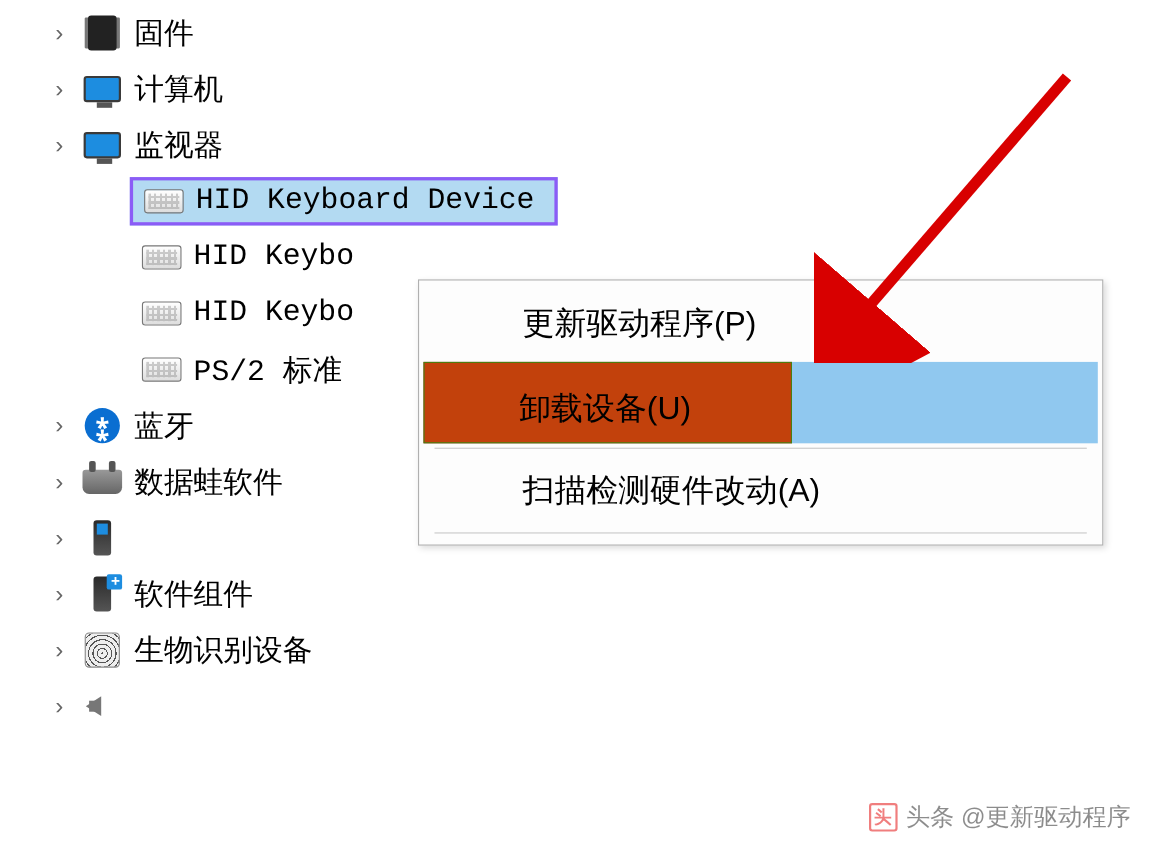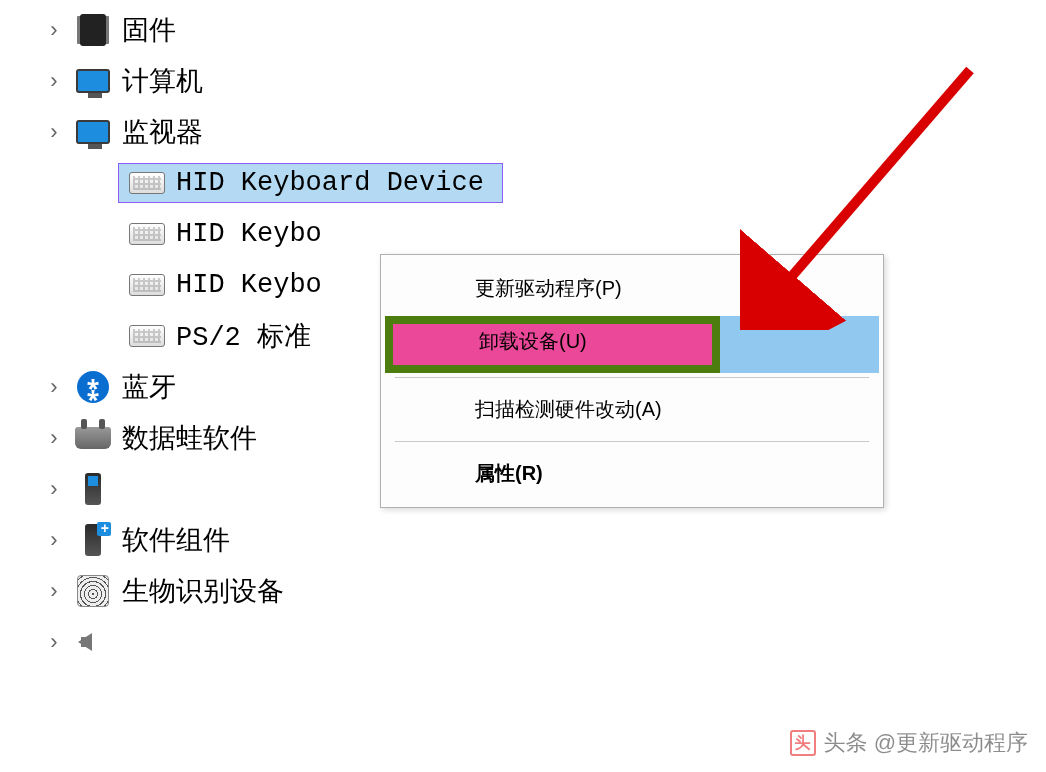--- a/index.html
+++ b/index.html
@@ -41,46 +41,46 @@
   .label { flex-shrink: 0; font-family: Liberation Mono, monospace; }
   .children { margin-left: 82px; }
   .child-row {
     display: flex;
     align-items: center;
     height: 51px;
     white-space: nowrap;
   }
   .child-selected {
     background: #b3daf2;
-    border: 1px solid #8b5cf6;
+    border: 3px solid #8b5cf6;
     padding-right: 18px;
     margin-left: -4px;
     padding-left: 3px;
   }
 
   
   .menu {
     position: absolute;
     left: 380px;
     top: 254px;
-    width: 504px;
+    width: 623px;
     background: #fdfdfd;
     border: 1px solid #b0b0b0;
     box-shadow: 2px 2px 6px rgba(0,0,0,0.15);
     padding: 6px 4px;
-    font-size: 20px;
+    font-size: 29px;
   }
   .menu-item {
     padding: 14px 24px 14px 90px;
     position: relative;
   }
   .menu-item.highlight {
-    background: #ec4899;
-    border: 8px solid #4d7c0f;
-    padding: 4px 20px 10px 86px;
+    background: #c2410c;
+    border: 1px solid #4d7c0f;
+    padding: 22px 20px 10px 86px;
     display: inline-block;
     width: auto;
     min-width: 335px;
   }
   .menu-item.highlight-wrap {
     padding: 0;
     background: #90c8ef;
   }
   .menu-sep {
     height: 1px;
@@ -347,23 +347,20 @@
   <div class="menu-item highlight-wrap">
     <span class="menu-item highlight" style="margin:0;">
       <span>卸载设备(U)</span>
     </span>
   </div>
   <div class="menu-sep"></div>
   <div class="menu-item">
     <span>扫描检测硬件改动(A)</span>
   </div>
   <div class="menu-sep"></div>
-  <div class="menu-item bold">
-    <span>属性(R)</span>
-  </div>
 </div>
 
 <svg class="arrow" width="280" height="280">
   <defs>
     <marker id="ah" markerWidth="18" markerHeight="14" refX="2" refY="7" orient="auto">
       <polygon points="0,0 18,7 0,14" fill="#d80000"></polygon>
     </marker>
   </defs>
   <line x1="230" y1="20" x2="40" y2="240" stroke="#d80000" stroke-width="10" marker-end="url(#ah)"></line>
 </svg>

